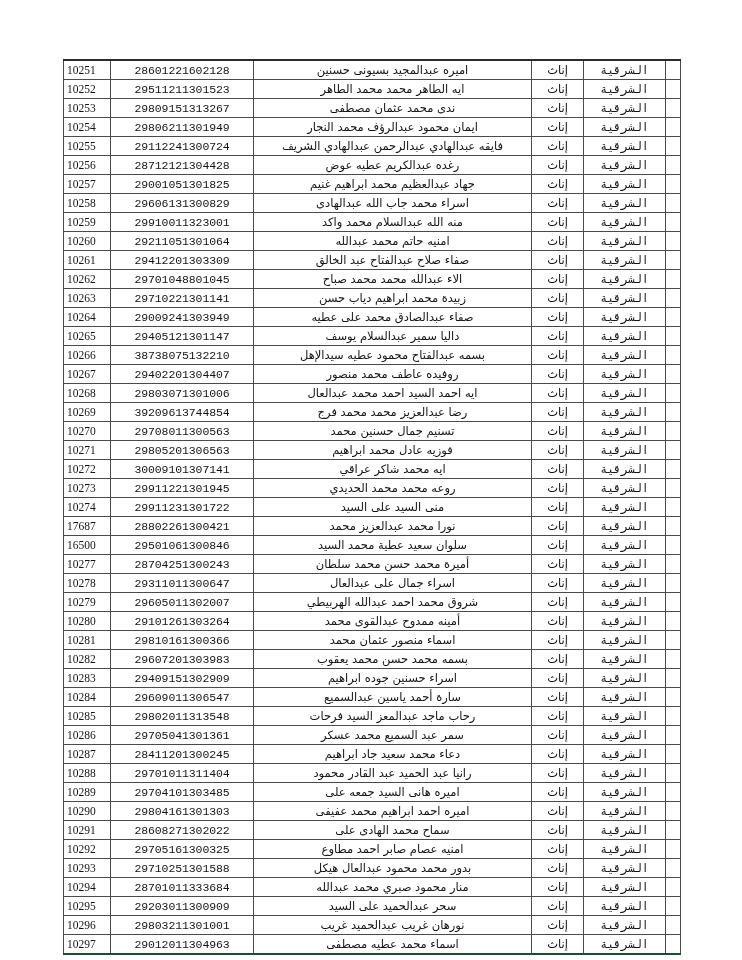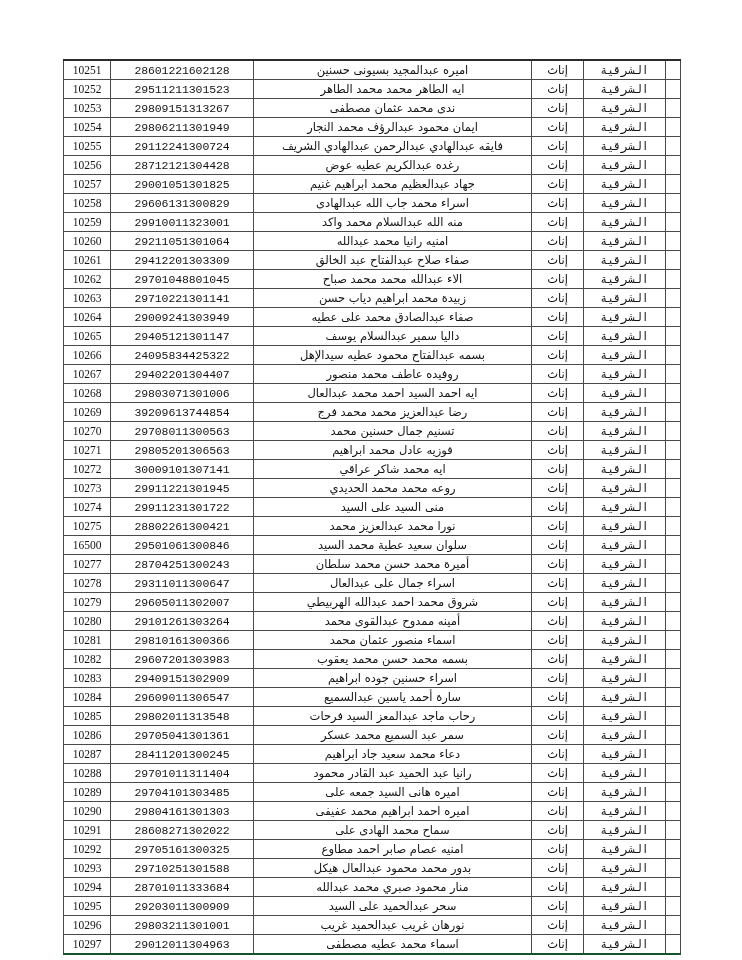--- a/index.html
+++ b/index.html
@@ -78,21 +78,20 @@
     direction: ltr;
     text-align: center;
     font-family: Liberation Mono, monospace;
     font-size: 13.5px;
     letter-spacing: -0.1px;
     border-right: 2px solid #1f1f1f;
     border-left: 2px solid #1f1f1f;
   }
   td.cell-serial {
     direction: ltr;
-    text-align: center;
     font-family: "Liberation Serif", "DejaVu Serif", serif;
     font-size: 13.5px;
     border-left: 2px solid #2b2b2b;
   }
 
   #names-table tr:first-child td { border-top: 2px solid #2b2b2b; }
   #names-table tr:last-child  td { border-bottom: 2px solid #14532d; }
 </style>
 </head>
 <body>
@@ -177,21 +176,21 @@
           <td class="cell-gov">الشرقية</td>
           <td class="cell-gender">إناث</td>
           <td class="cell-name">منه الله عبدالسلام محمد واكد</td>
           <td class="cell-id">29910011323001</td>
           <td class="cell-serial">10259</td>
         </tr>
         <tr>
           <td class="cell-blank"></td>
           <td class="cell-gov">الشرقية</td>
           <td class="cell-gender">إناث</td>
-          <td class="cell-name">امنيه رانيا محمد عبدالله</td>
+          <td class="cell-name">امنيه حاتم محمد عبدالله</td>
           <td class="cell-id">29211051301064</td>
           <td class="cell-serial">10260</td>
         </tr>
         <tr>
           <td class="cell-blank"></td>
           <td class="cell-gov">الشرقية</td>
           <td class="cell-gender">إناث</td>
           <td class="cell-name">صفاء صلاح عبدالفتاح عبد الخالق</td>
           <td class="cell-id">29412201303309</td>
           <td class="cell-serial">10261</td>
@@ -226,21 +225,21 @@
           <td class="cell-gender">إناث</td>
           <td class="cell-name">داليا سمير عبدالسلام يوسف</td>
           <td class="cell-id">29405121301147</td>
           <td class="cell-serial">10265</td>
         </tr>
         <tr>
           <td class="cell-blank"></td>
           <td class="cell-gov">الشرقية</td>
           <td class="cell-gender">إناث</td>
           <td class="cell-name">بسمه عبدالفتاح محمود عطيه سيدالإهل</td>
-          <td class="cell-id">24095834425322</td>
+          <td class="cell-id">38738075132210</td>
           <td class="cell-serial">10266</td>
         </tr>
         <tr>
           <td class="cell-blank"></td>
           <td class="cell-gov">الشرقية</td>
           <td class="cell-gender">إناث</td>
           <td class="cell-name">روفيده عاطف محمد منصور</td>
           <td class="cell-id">29402201304407</td>
           <td class="cell-serial">10267</td>
         </tr>
@@ -299,21 +298,21 @@
           <td class="cell-name">منى السيد على السيد</td>
           <td class="cell-id">29911231301722</td>
           <td class="cell-serial">10274</td>
         </tr>
         <tr>
           <td class="cell-blank"></td>
           <td class="cell-gov">الشرقية</td>
           <td class="cell-gender">إناث</td>
           <td class="cell-name">نورا محمد عبدالعزيز محمد</td>
           <td class="cell-id">28802261300421</td>
-          <td class="cell-serial">10275</td>
+          <td class="cell-serial">17687</td>
         </tr>
         <tr>
           <td class="cell-blank"></td>
           <td class="cell-gov">الشرقية</td>
           <td class="cell-gender">إناث</td>
           <td class="cell-name">سلوان سعيد عطية محمد السيد</td>
           <td class="cell-id">29501061300846</td>
           <td class="cell-serial">16500</td>
         </tr>
         <tr>

